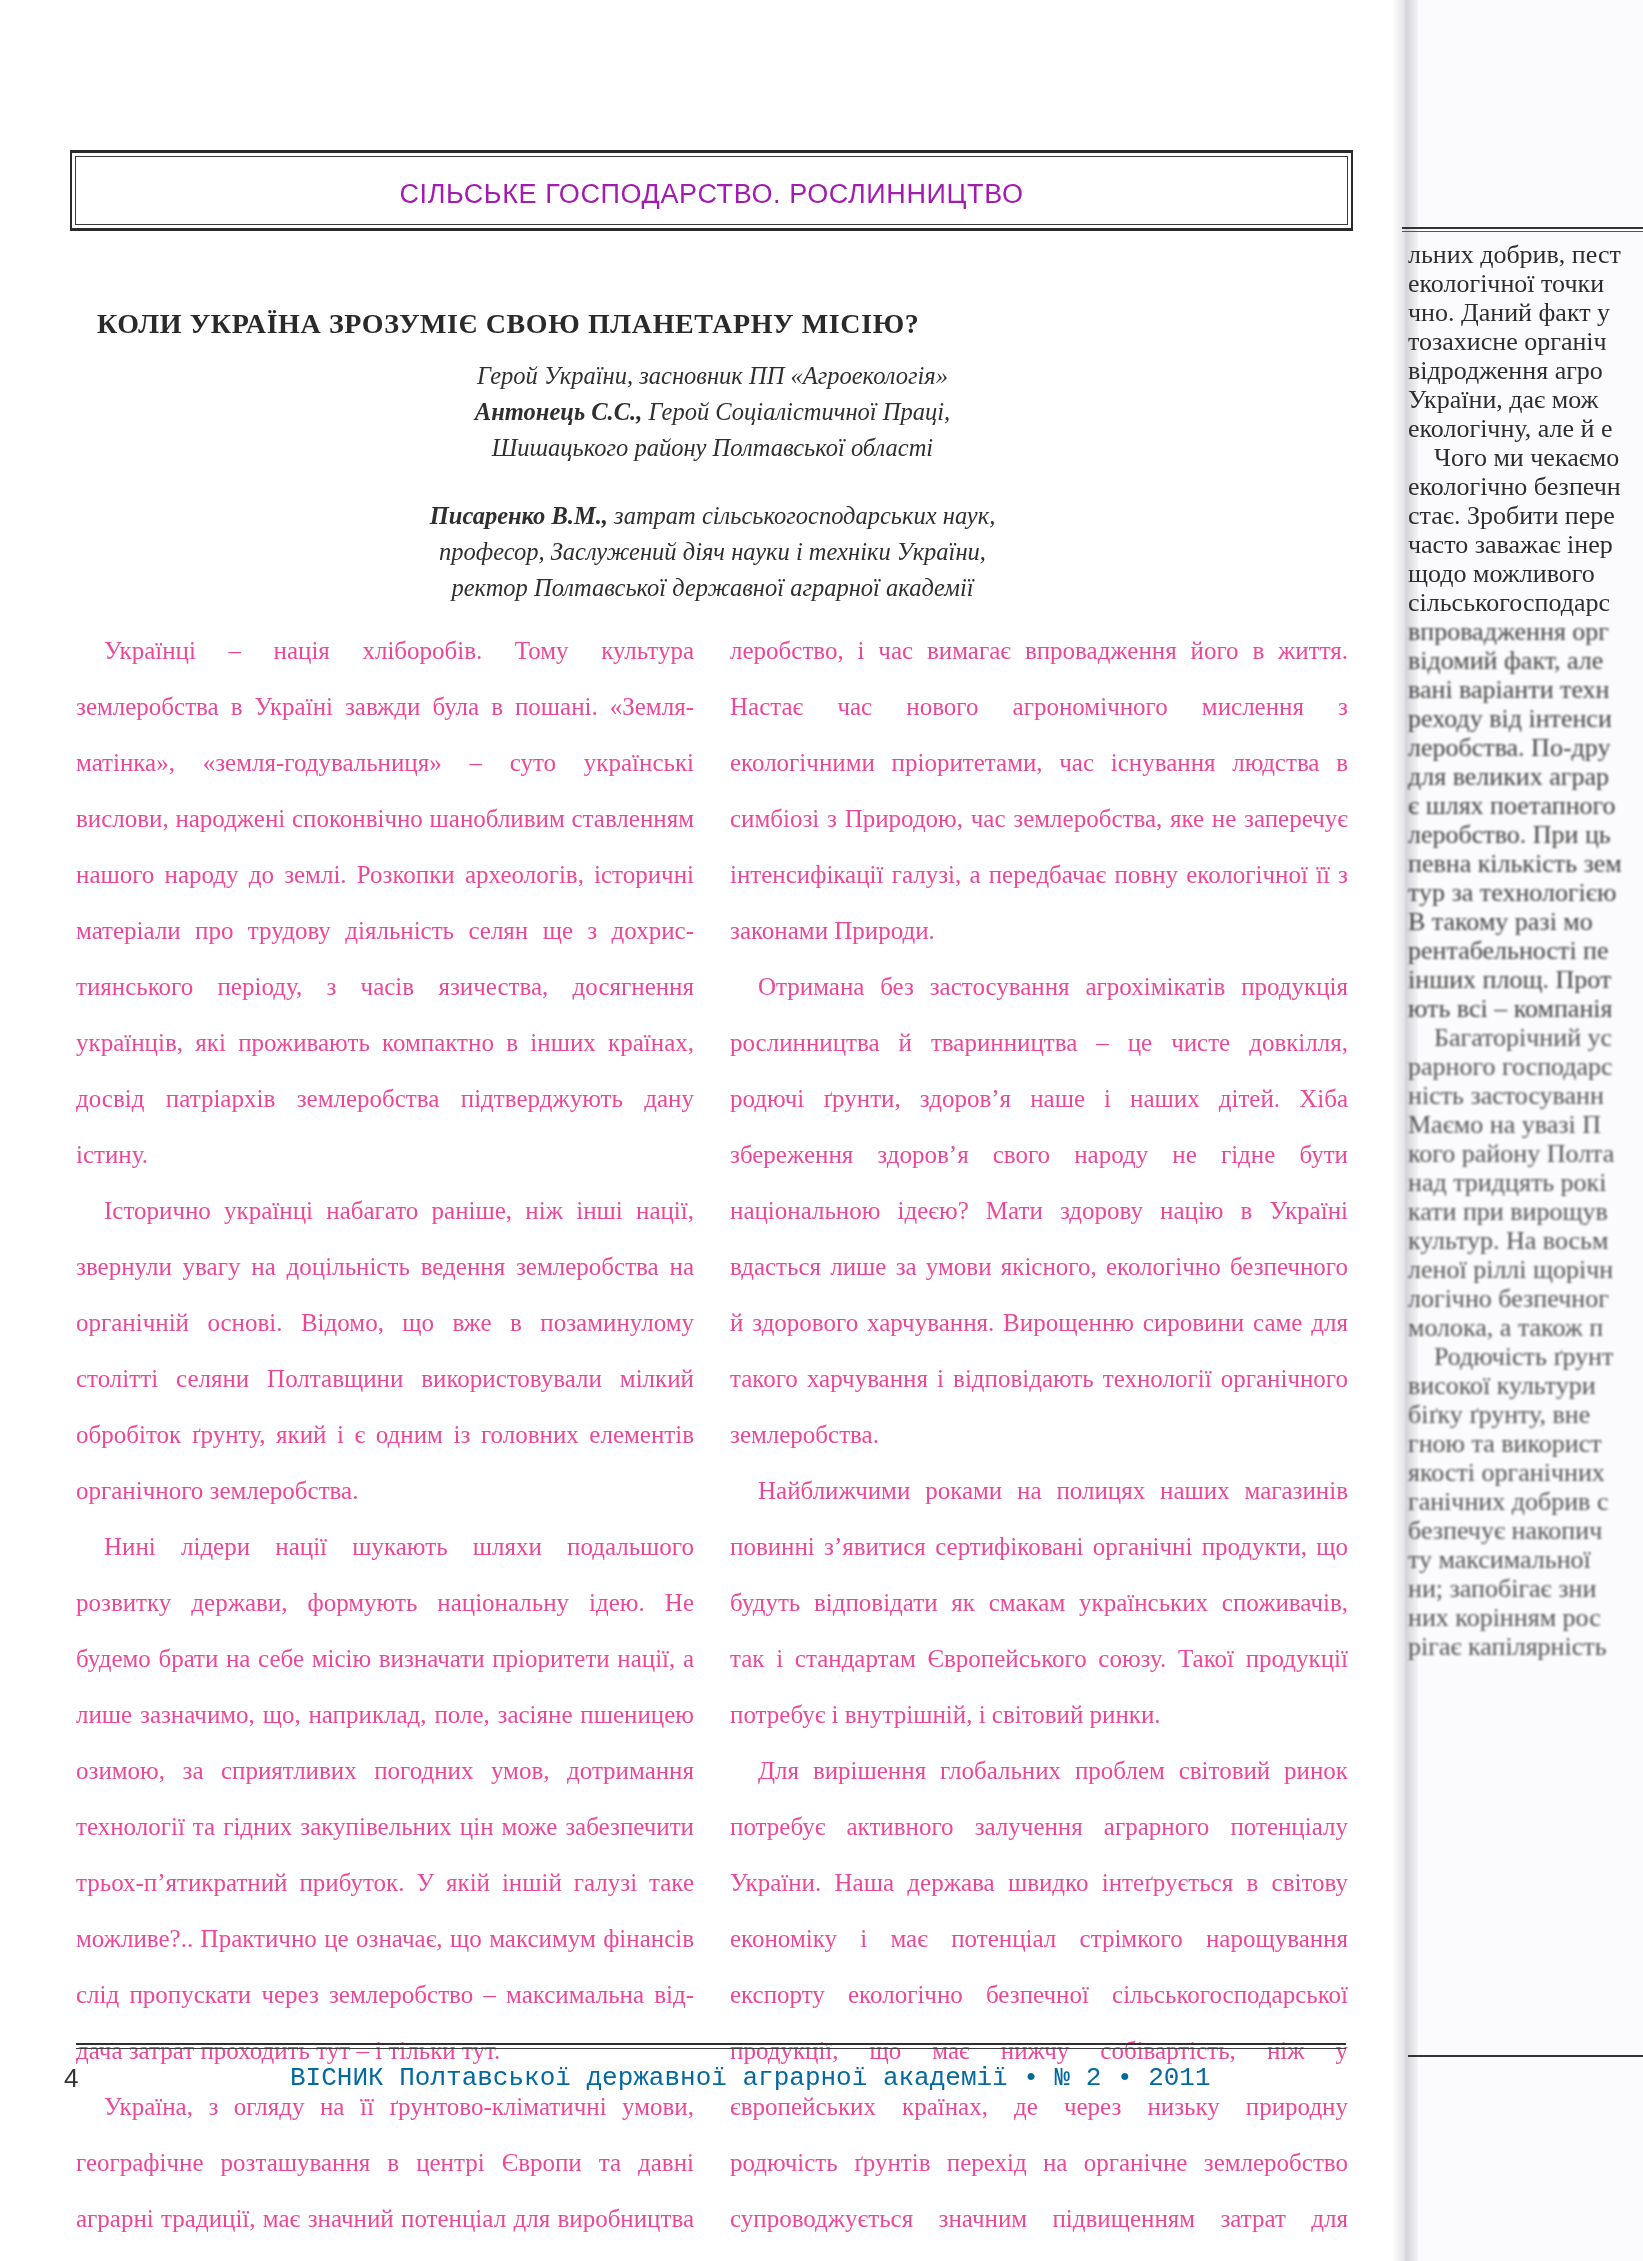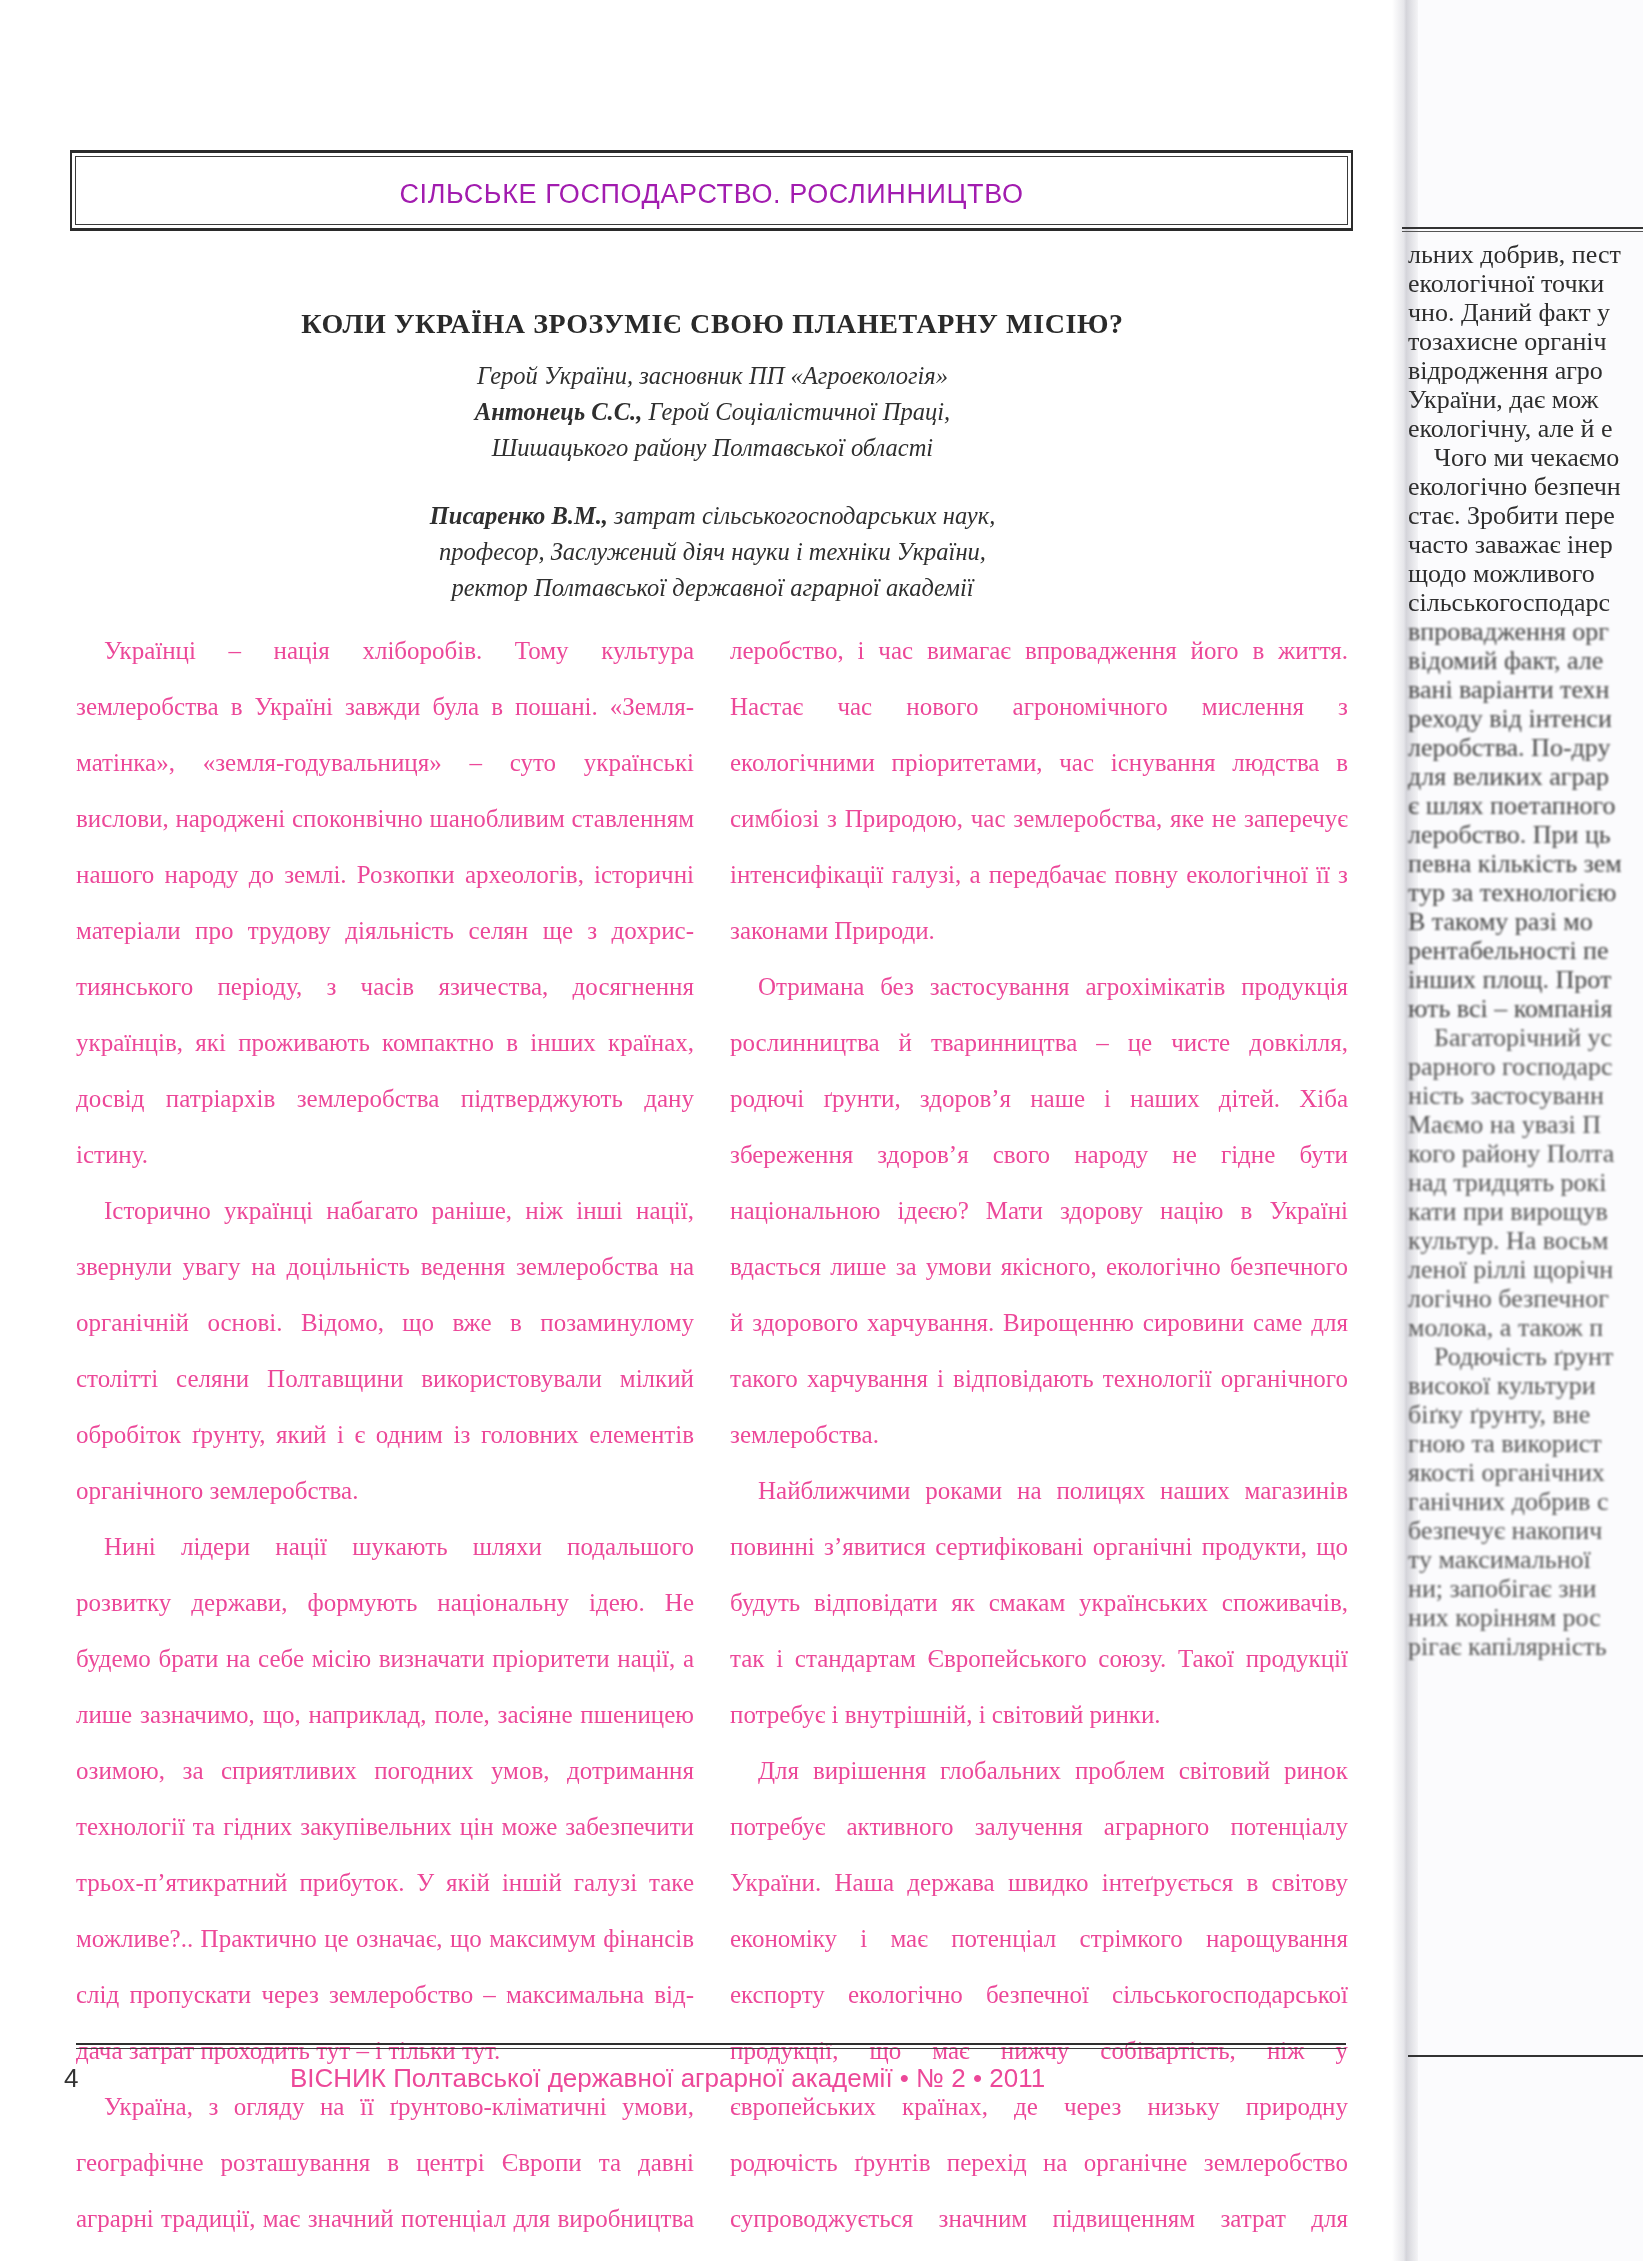--- a/index.html
+++ b/index.html
@@ -15,39 +15,39 @@
   .page-right { position: absolute; left: 1413px; top: 0; width: 231px; height: 2261px; background: #fbfbfd; overflow: hidden; }
 
   
   .section-box { position: absolute; left: 70px; top: 150px; width: 1283px; height: 81px;
     border-top: 3.9px solid #2b2b2b; border-bottom: 3.9px solid #2b2b2b;
     border-left: 2.6px solid #2b2b2b; border-right: 2.6px solid #2b2b2b; box-sizing: border-box; }
   .section-box::before { content: ""; position: absolute; left: 2.6px; right: 2.6px; top: 2.6px; bottom: 2.6px; border: 1.3px solid #3a3a3a; }
   .section-title { position: absolute; left: 0; right: 0; top: 26px; text-align: center;
     font-family: "Liberation Sans", sans-serif; font-size: 27px; letter-spacing: 0.6px; color: #a21caf; }
 
-  .article-title { position: absolute; left: 97px; width: 1231px; top: 308px; text-align: center;
+  .article-title { position: absolute; left: 97px; width: 1231px; top: 308px; text-align: left;
     font-family: "Liberation Serif", serif; font-weight: bold; font-size: 28px; letter-spacing: 0.6px; color: #2a2a2a; }
 
   .author-block { position: absolute; left: 97px; width: 1231px; text-align: center;
     font-style: italic; font-size: 24.5px; line-height: 36px; color: #2f2f2f; }
   .author-block b { font-weight: bold; }
   .author-1 { top: 358px; }
   .author-2 { top: 498px; }
 
   .col { position: absolute; top: 623px; width: 618px; font-size: 25px; line-height: 56px;
     text-align: justify; color: #ec4899; }
   .col-left { left: 76px; }
   .col-right { left: 730px; }
   .col p { margin: 0; text-indent: 28px; hyphens: manual; }
 
   .footer-rule { position: absolute; left: 76px; top: 2043px; width: 1270px; height: 6.4px;
     border-top: 2.6px solid #2f2f2f; border-bottom: 1.9px solid #3c3c3c; box-sizing: border-box; }
   .page-number { position: absolute; left: 64px; top: 2063px; font-family: "Liberation Sans", sans-serif; font-size: 26px; color: #333; }
-  .footer-text { position: absolute; left: 290px; top: 2063px; font-family: Liberation Sans, sans-serif; font-size: 26px; color: #ec4899; }
+  .footer-text { position: absolute; left: 290px; top: 2063px; font-family: Liberation Mono, monospace; font-size: 26px; color: #0369a1; }
 
   
   .rp-top-rule { position: absolute; left: 1402px; top: 227px; width: 242px; height: 5.2px; border-top: 2.6px solid #333; border-bottom: 1.3px solid #555; box-sizing: border-box; }
   .rp-bottom-rule { position: absolute; left: 1408px; top: 2055px; width: 235px; height: 3.9px; border-top: 2.6px solid #333; box-sizing: border-box; }
   .rp-col { position: absolute; left: 1408px; top: 240px; width: 400px; font-size: 26px; line-height: 29px; color: #2e2e2e; white-space: nowrap; }
   .rp-col div { height: 29px; }
   .rp-col .indent { padding-left: 26px; }
   .rp-blur-1 { filter: blur(0.3px); }
   .rp-blur-2 { filter: blur(0.8px); color: #444; }
   .rp-blur-3 { filter: blur(1.2px); color: #555; }

